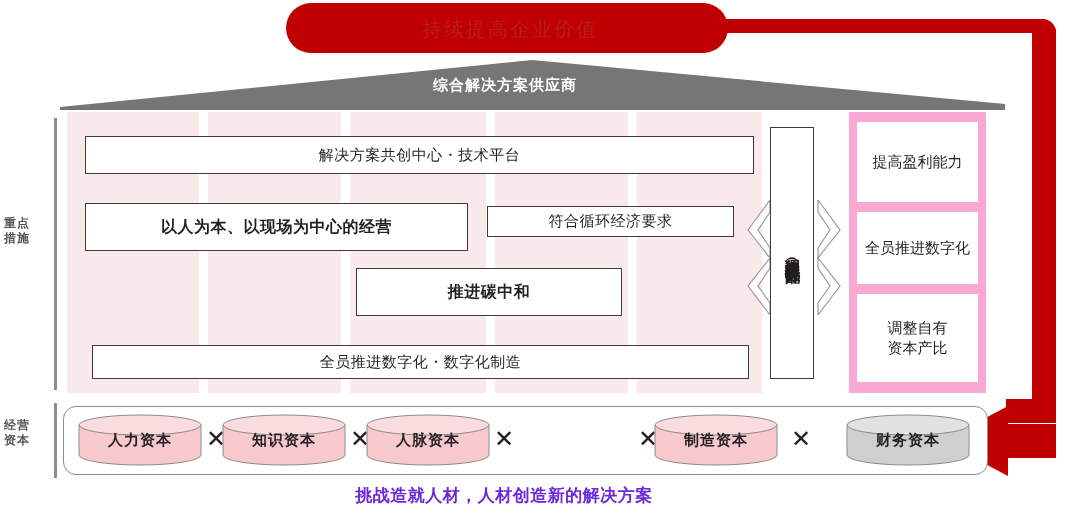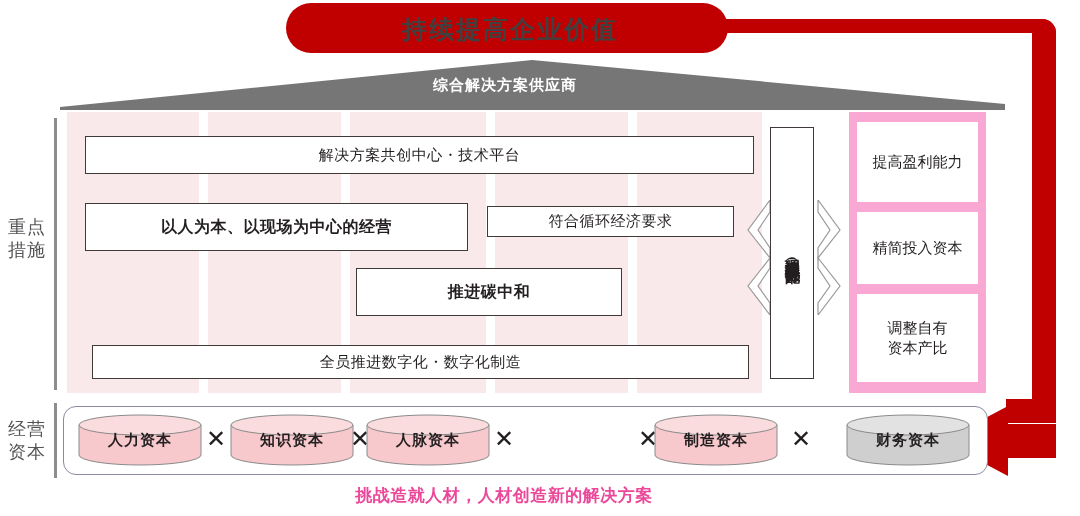--- a/index.html
+++ b/index.html
@@ -6,37 +6,37 @@
   body{width:1080px;height:516px;position:relative;overflow:hidden;
        font-family:"DejaVu Sans","Liberation Sans",sans-serif;color:#231f20;}
   .stage{position:absolute;left:0;top:0;width:1080px;height:516px;}
 
   
   #red-layer{position:absolute;left:0;top:0;width:1080px;height:516px;}
 
   .banner-text{
     position:absolute;left:300px;top:8px;width:420px;height:42px;
     display:flex;align-items:center;justify-content:center;
-    color:#404040;font-size:25px;font-weight:bold;letter-spacing:2px;
+    color:#b91c1c;font-size:20px;font-weight:normal;letter-spacing:2px;
     white-space:nowrap;
   }
 
   
   #roof-svg{position:absolute;left:60px;top:60px;width:945px;height:50px;}
   .roof-text{
     position:absolute;left:330px;top:72px;width:350px;height:26px;
     display:flex;align-items:center;justify-content:center;
     color:#ffffff;font-size:15px;font-weight:bold;letter-spacing:1px;
     white-space:nowrap;
   }
 
   
   .rail-label{
-    position:absolute;width:46px;text-align:center;line-height:1.25;
-    font-size:18px;color:#555558;font-weight:normal;letter-spacing:1px;
+    position:absolute;width:46px;line-height:1.25;
+    font-size:12px;color:#555558;font-weight:bold;letter-spacing:1px;
   }
   #label-measures{left:4px;top:216px;}
   #label-capital{left:4px;top:418px;}
   .rail-line{position:absolute;width:3px;background:#8d8d90;}
   #rail-line-top{left:54px;top:118px;height:272px;}
   #rail-line-bot{left:54px;top:403px;height:75px;}
 
   
   .pink-col{position:absolute;top:112px;height:281px;background:#fae9ea;}
 
@@ -85,21 +85,21 @@
   }
   .xmark{
     position:absolute;top:424px;width:26px;height:30px;
     display:flex;align-items:center;justify-content:center;
     font-size:24px;font-weight:bold;color:#231f20;line-height:1;
   }
 
   
   #footer{
     position:absolute;left:0;top:484px;width:1008px;text-align:center;
-    font-size:17px;font-weight:bold;letter-spacing:.5px;color:#ec4899;
+    font-size:17px;font-weight:bold;letter-spacing:.5px;color:#6d28d9;
   }
 </style>
 </head>
 <body>
 
 <div class="stage">
 
   <svg id="red-layer" viewBox="0 0 1080 516">
 
     <rect x="286" y="3" width="442" height="50" rx="25" ry="25" fill="#c00000"></rect>
@@ -161,39 +161,39 @@
     <path d="M76,0 L98,30 L76,58 L76,48 L88,30 L76,12 Z" fill="#ffffff" stroke="#9a9a9a" stroke-width="1.2"></path>
     <path d="M76,115 L98,86 L76,58 L76,68 L88,86 L76,103 Z" fill="#ffffff" stroke="#9a9a9a" stroke-width="1.2"></path>
   </svg>
 
   <div id="ideal-box">
     <div class="vtxt">理想资本分配（现金分配）</div>
   </div>
 
   <div id="grey-panel">
     <div class="gbox" style="left:8px;top:10px;width:121px;height:80px;">提高盈利能力</div>
-    <div class="gbox" style="left:8px;top:100px;width:121px;height:72px;">精简投入资本</div>
+    <div class="gbox" style="left:8px;top:100px;width:121px;height:72px;">全员推进数字化</div>
     <div class="gbox" style="left:8px;top:182px;width:121px;height:88px;flex-direction:column;">
       <div>调整自有</div>
       <div>资本产比</div>
     </div>
   </div>
 
   <div id="cap-row"></div>
 
   <div class="cyl" style="left:78px;width:124px;">
     <svg width="124" height="52" viewBox="0 0 124 52">
       <path d="M1,11 H123 V41 A61 10 0 0 1 1 41 Z" fill="#f8c9cc" stroke="#8a8a8a" stroke-width="1"></path>
       <ellipse cx="62" cy="11" rx="61" ry="10" fill="#fbdcde" stroke="#8a8a8a" stroke-width="1"></ellipse>
     </svg>
     <div class="cyl-label">人力资本</div>
   </div>
   <div class="xmark" style="left:203px;">✕</div>
 
-  <div class="cyl" style="left:222px;width:124px;margin-left:8px;">
+  <div class="cyl" style="left:222px;width:124px;">
     <svg width="124" height="52" viewBox="0 0 124 52">
       <path d="M1,11 H123 V41 A61 10 0 0 1 1 41 Z" fill="#f8c9cc" stroke="#8a8a8a" stroke-width="1"></path>
       <ellipse cx="62" cy="11" rx="61" ry="10" fill="#fbdcde" stroke="#8a8a8a" stroke-width="1"></ellipse>
     </svg>
     <div class="cyl-label">知识资本</div>
   </div>
   <div class="xmark" style="left:347px;">✕</div>
 
   <div class="cyl" style="left:366px;width:124px;">
     <svg width="124" height="52" viewBox="0 0 124 52">

